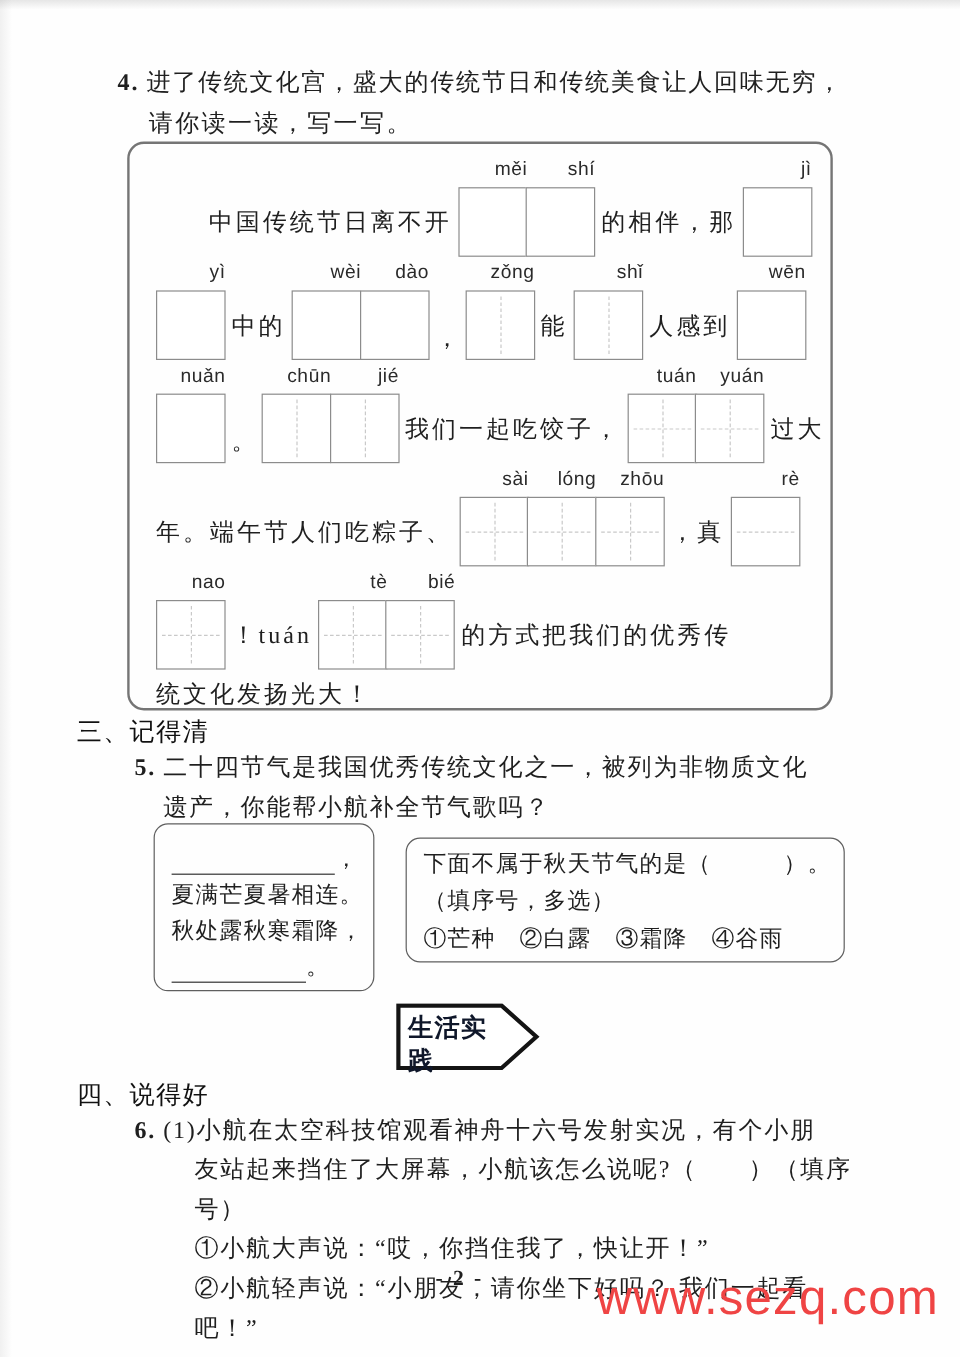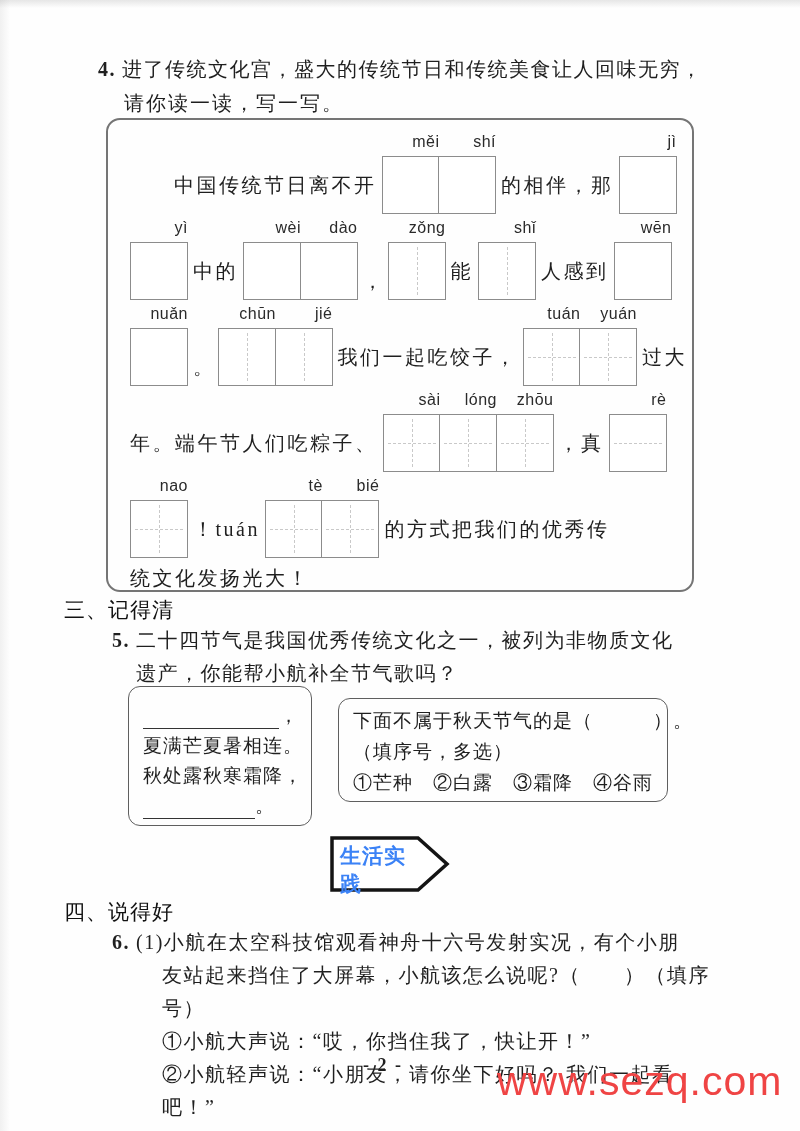--- a/index.html
+++ b/index.html
@@ -55,31 +55,31 @@
 
   .q5boxes { position:absolute; top:686px; left:128px; display:flex; gap:26px; align-items:flex-start; }
   .songbox {
     width:184px; height:140px; border:1.5px solid #5f5f5f; border-radius:12px;
     padding:12px 12px 8px 14px; font-size:19px; letter-spacing:1px;
   }
   .songbox .row { height:30px; display:flex; align-items:flex-end; white-space:nowrap; }
   .blankline { display:inline-block; border-bottom:1.5px solid #333; height:20px; }
   .bl1 { width:138px; } .bl2 { width:112px; }
   .choicebox {
-    width:330px; height:104px; border:1.5px solid #5f5f5f; border-radius:12px;
+    width:366px; height:104px; border:1.5px solid #5f5f5f; border-radius:12px;
     margin-top:12px; padding:6px 14px; font-size:19px; letter-spacing:1px; line-height:31px; white-space:nowrap;
   }
 
   
   .banner { position:absolute; top:836px; left:330px; width:120px; height:56px; }
   .banner svg { position:absolute; inset:0; }
   .banner .label {
     position:absolute; left:10px; top:0; width:86px; height:68px;
     display:flex; align-items:center; justify-content:center;
-    font-family:"Liberation Sans", sans-serif; font-weight:bold; font-size:21px; color:#3b82f6; letter-spacing:1px;
+    font-family:"Liberation Sans", sans-serif; font-weight:bold; font-size:21px; color:#0f172a; letter-spacing:1px;
   }
 
   
   .pagenum { position:absolute; top:1055px; left:363px; font-size:18px; font-weight:bold; letter-spacing:2px; }
   .watermark { position:absolute; top:1058px; left:497px; font-family:"Liberation Sans", sans-serif;
     font-size:41px; color:#ef4444; letter-spacing:1px; }
 </style>
 </head>
 <body>
 

